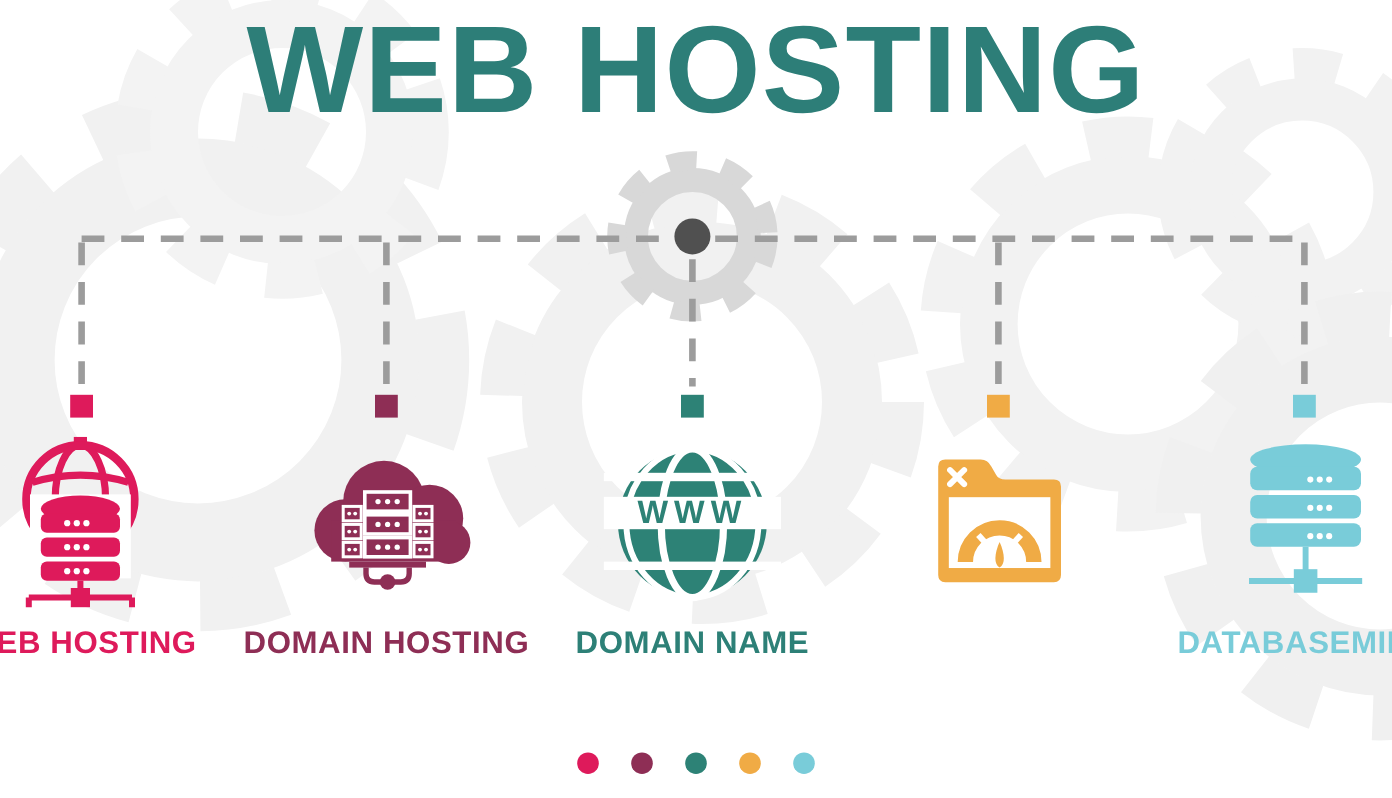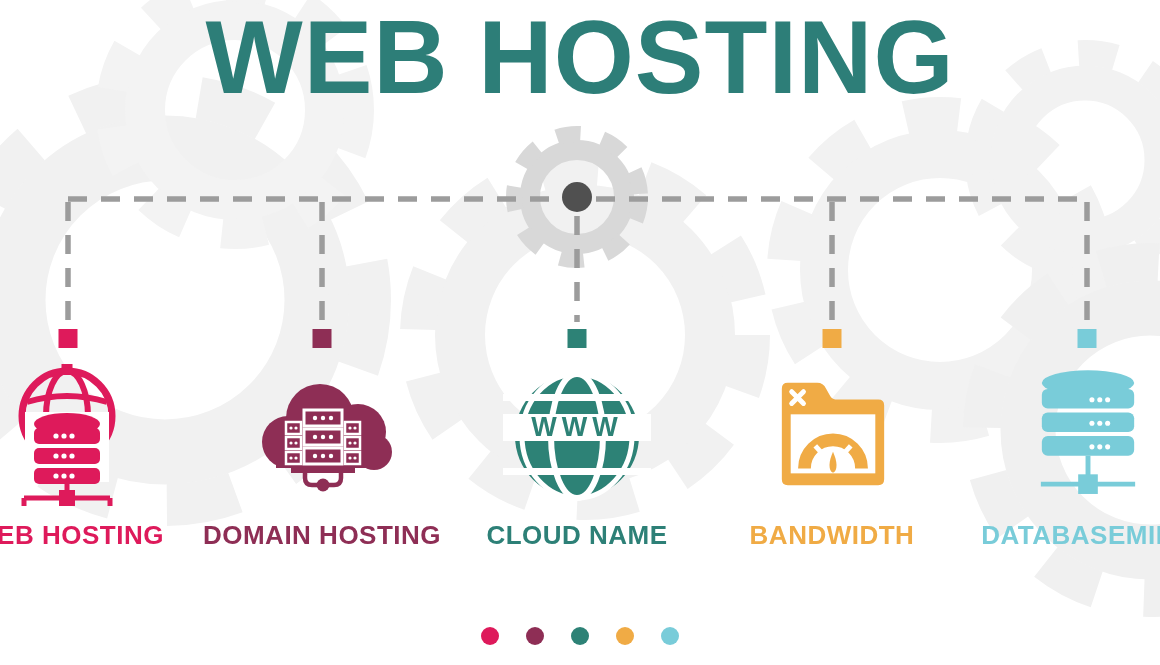--- a/index.html
+++ b/index.html
@@ -209,22 +209,21 @@
     </g>
     <g stroke="#79ccd9" stroke-width="5" fill="none">
       <path d="M56 90 V112"></path>
       <path d="M8 119 H104"></path>
     </g>
     <rect x="46" y="109" width="20" height="20" fill="#79ccd9"></rect>
   </svg>
 
   <div class="step-label lbl-0">WEB HOSTING</div>
   <div class="step-label lbl-1">DOMAIN HOSTING</div>
-  <div class="step-label lbl-2">CLOUD NAME</div>
-  <div class="step-label lbl-3">BANDWIDTH</div>
+  <div class="step-label lbl-2">DOMAIN NAME</div>
   <div class="step-label lbl-4">DATABASEMINE</div>
 
   <div class="dots">
     <span class="dot dot-0"></span>
     <span class="dot dot-1"></span>
     <span class="dot dot-2"></span>
     <span class="dot dot-3"></span>
     <span class="dot dot-4"></span>
   </div>
 

